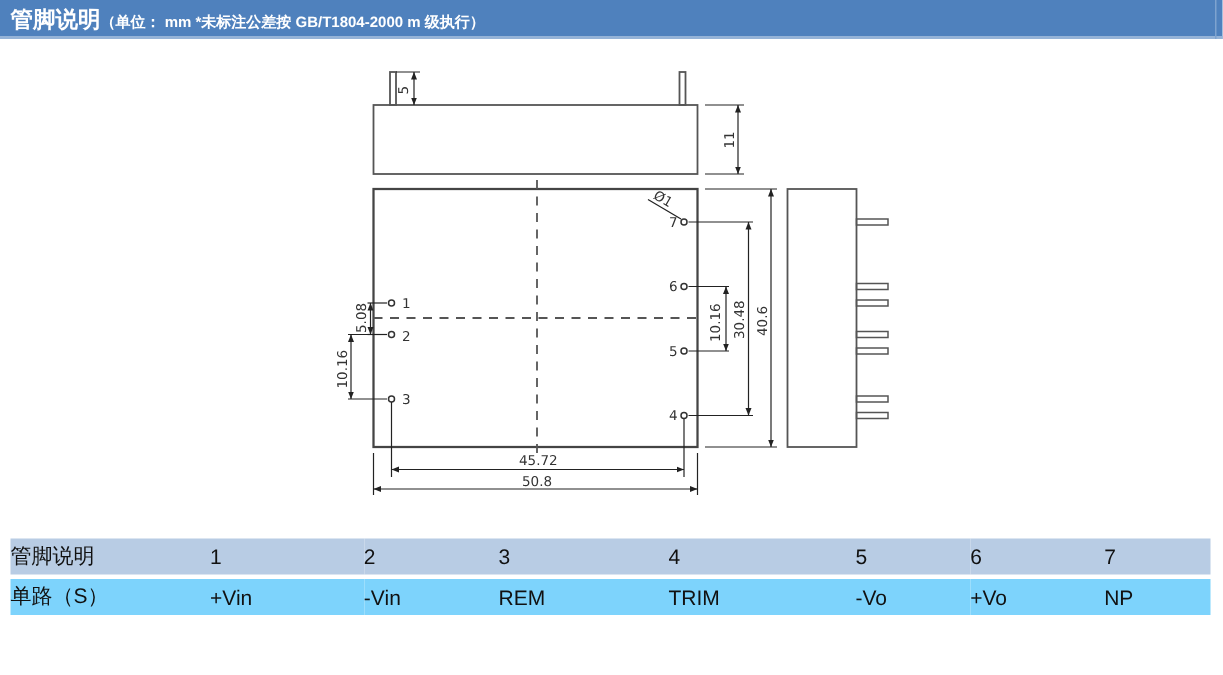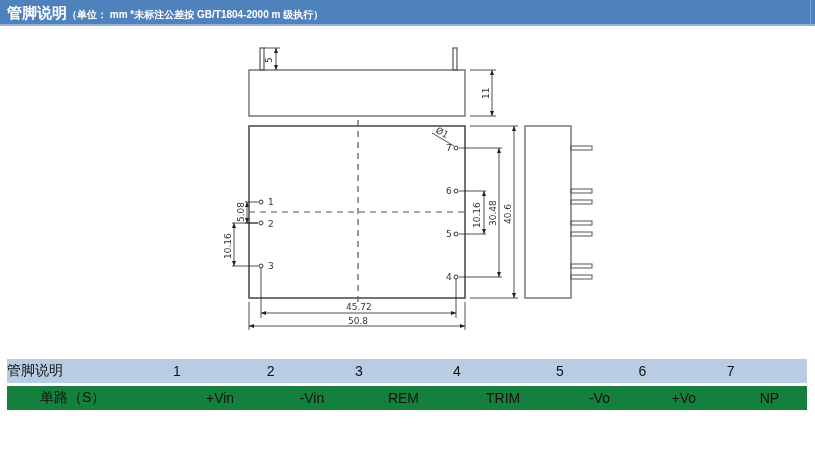--- a/index.html
+++ b/index.html
@@ -6,21 +6,21 @@
   body { width:815px; height:450px; position:relative; overflow:hidden; font-family:"Liberation Sans", "DejaVu Sans", sans-serif; }
   .title-bar { position:absolute; left:0; top:0; width:815px; height:26px; background:#4f81bd; border-bottom:2px solid #95b3d7; box-sizing:border-box; }
   .title-bar .right-edge { position:absolute; right:4px; top:0; width:1px; height:26px; background:#7fa3cf; }
   .title { position:absolute; left:7px; top:4px; color:#fff; font-size:15px; font-weight:bold; white-space:nowrap; }
   .subtitle { font-size:10px; font-weight:bold; }
   .drawing { position:absolute; left:0; top:26px; }
   .drawing text { font-family:"DejaVu Sans", sans-serif; font-size:9px; fill:#333; }
   table.pins { position:absolute; left:7px; top:356px; width:800px; border-collapse:separate; border-spacing:0 3px; font-size:14px; color:#111; }
   table.pins td { text-align:left; height:24px; padding:0; }
   table.pins tr.head td { background:#b8cce4; }
-  table.pins tr.row td { background:#15803d;padding-left:33px; }
+  table.pins tr.row td { background:#7dd3fc; }
   table.pins td.lab { width:133px; }
 </style>
 </head>
 <body>
 
 <div class="title-bar">
   <div class="title">
     <span>管脚说明</span><span class="subtitle">（单位： mm    *未标注公差按  GB/T1804-2000 m 级执行）</span>
   </div>
   <div class="right-edge"></div>

